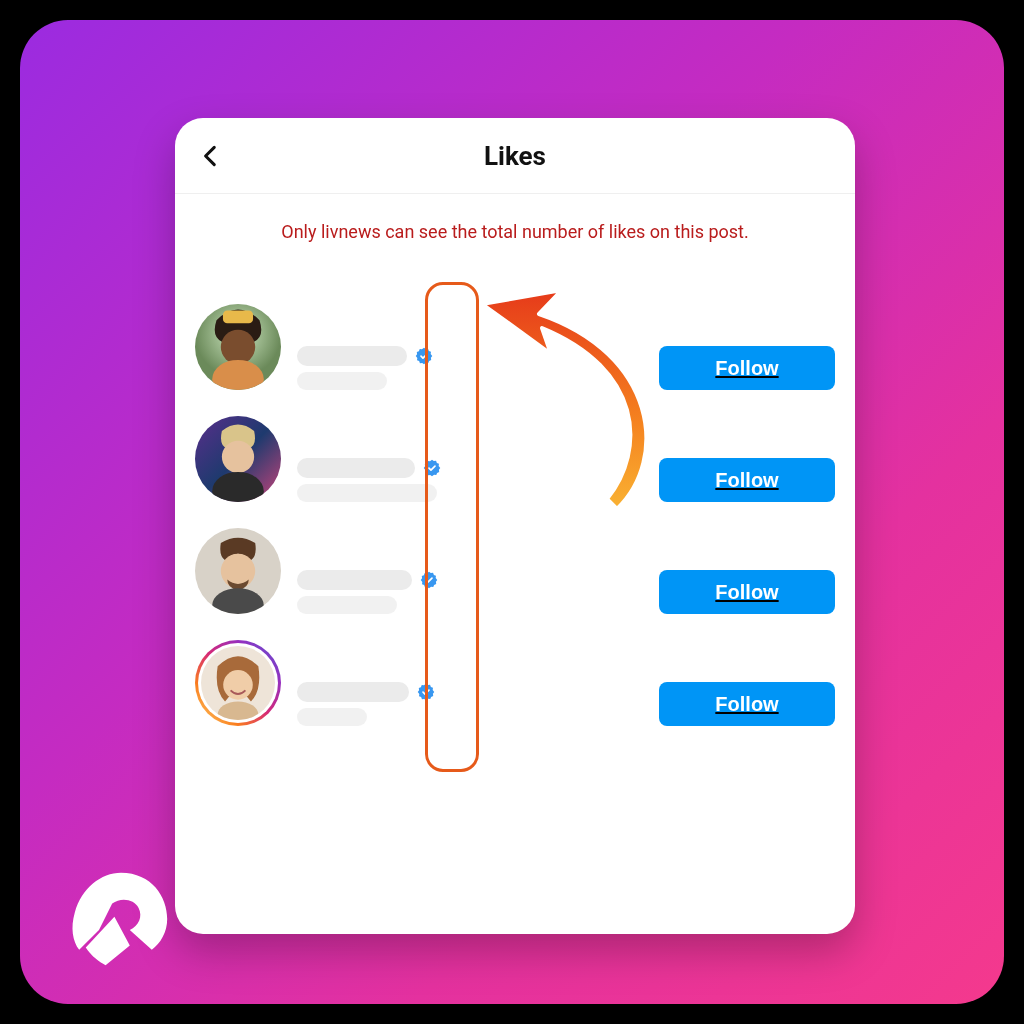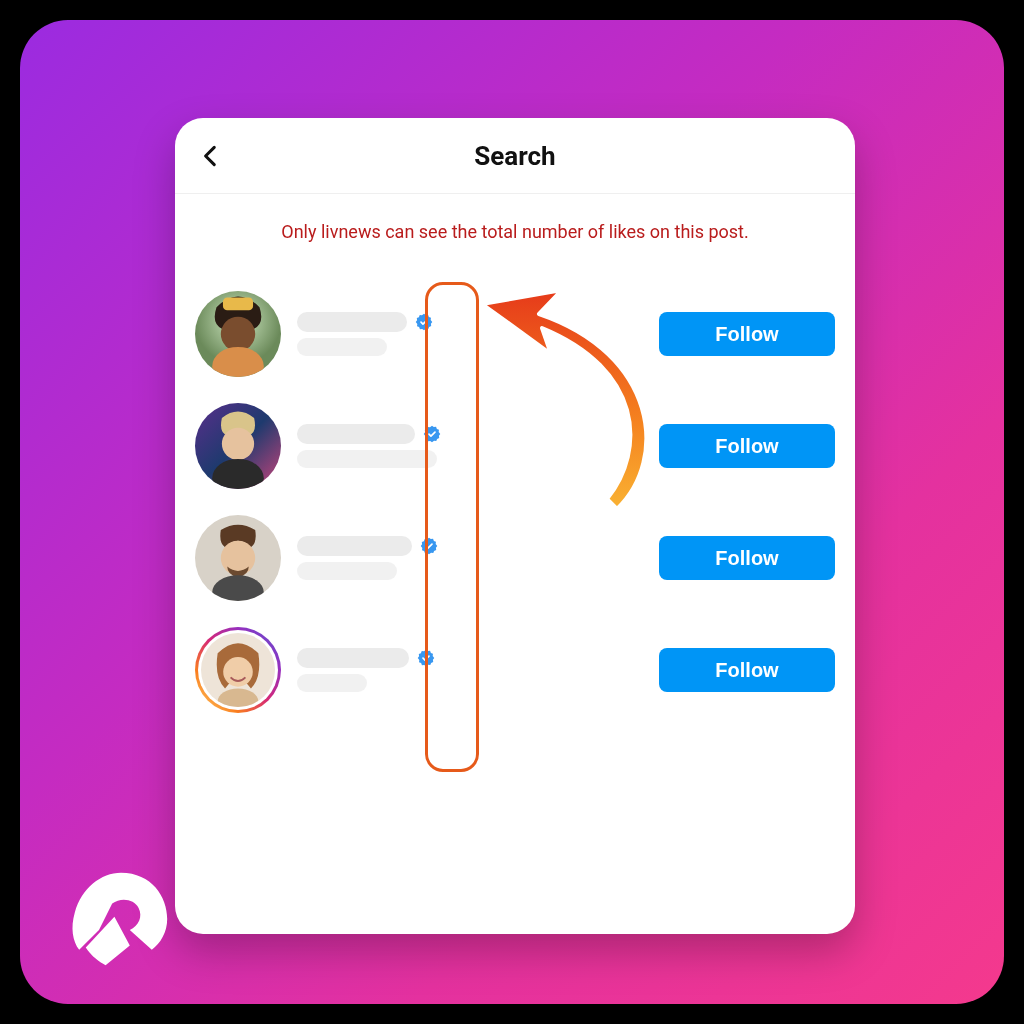--- a/index.html
+++ b/index.html
@@ -73,23 +73,24 @@
     color: #8e8e8e;
     width: 100%;
   }
   .search-wrap input::placeholder { color: #8e8e8e; }
   .list {
     position: relative;
     padding: 8px 20px 0;
   }
   .row {
     display: flex;
-    align-items: center;
+    align-items: flex-end;
     height: 112px;
     gap: 16px;
+    text-decoration: underline;
   }
   .avatar {
     width: 86px; height: 86px;
     border-radius: 50%;
     flex-shrink: 0;
     position: relative;
   }
   .avatar.story {
     background: linear-gradient(45deg,#feda75,#fa7e1e,#d62976,#962fbf,#4f5bd5);
     padding: 3px;
@@ -160,21 +161,21 @@
 <div class="outer-card">
 
   <div class="phone-card">
 
     <div class="header">
       <div class="back-btn">
         <svg viewBox="0 0 24 24" width="26" height="26">
             <path d="M15 4 L7 12 L15 20" stroke="#111" stroke-width="2.8" fill="none" stroke-linecap="round" stroke-linejoin="round"></path>
           </svg>
       </div>
-      <div class="title">Search</div>
+      <div class="title">Likes</div>
     </div>
 
     <div class="notice">Only livnews can see the total number of likes on this post.</div>
 
 
     <div class="list">
 
       <div class="row">
         <div class="avatar">
           <svg viewBox="0 0 80 80">

